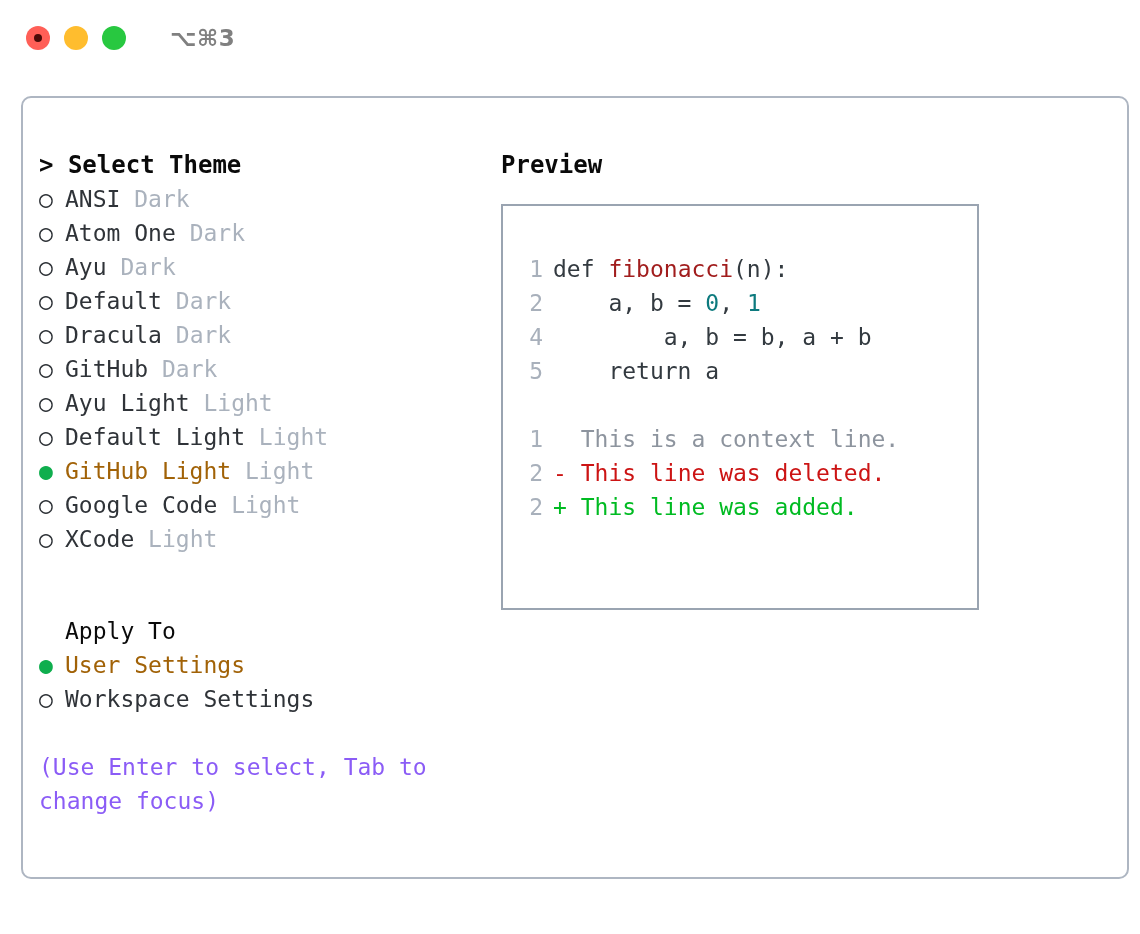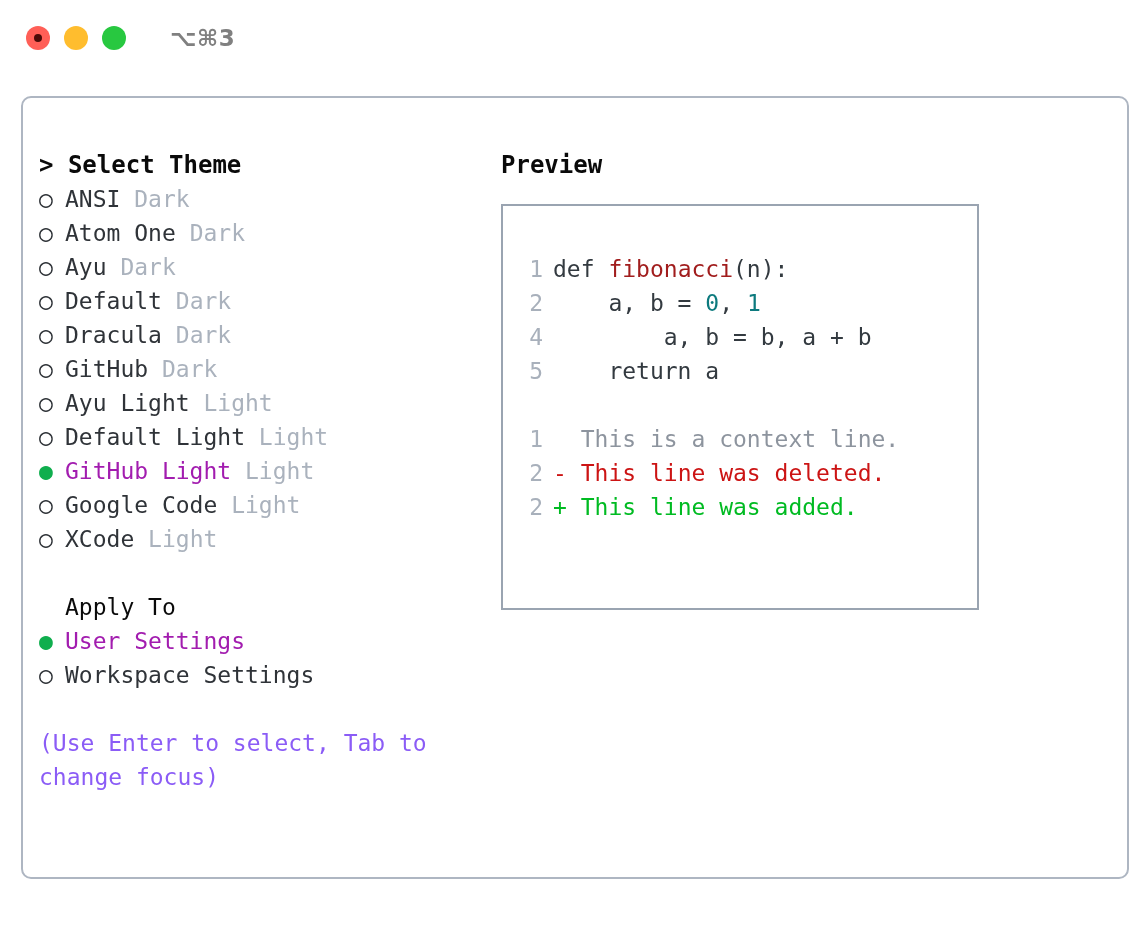--- a/index.html
+++ b/index.html
@@ -105,32 +105,33 @@
     color: #2f3338;
     white-space: pre;
     display: block;
   }
   .marker {
     display: inline-block;
     width: 26px;
   }
   .marker.off { color: #2f3338; }
   .marker.on  { color: #0fae4e; }
-  .row.selected .name { color: #a21caf; }
+  .row.selected .name { color: #a16207; }
   .name { color: #2f3338; }
   .variant { color: #aab2bd; }
 
   .spacer { height: 34px; }
 
   .apply-title {
     font-size: 23px;
     line-height: 34px;
     color: #0a0a0a;
     white-space: pre;
     padding-left: 26px;
+    margin-top: 24px;
   }
 
   .hint {
     margin-top: 34px;
     font-size: 23px;
     line-height: 34px;
     color: #8b5cf6;
     width: 420px;
   }
 

